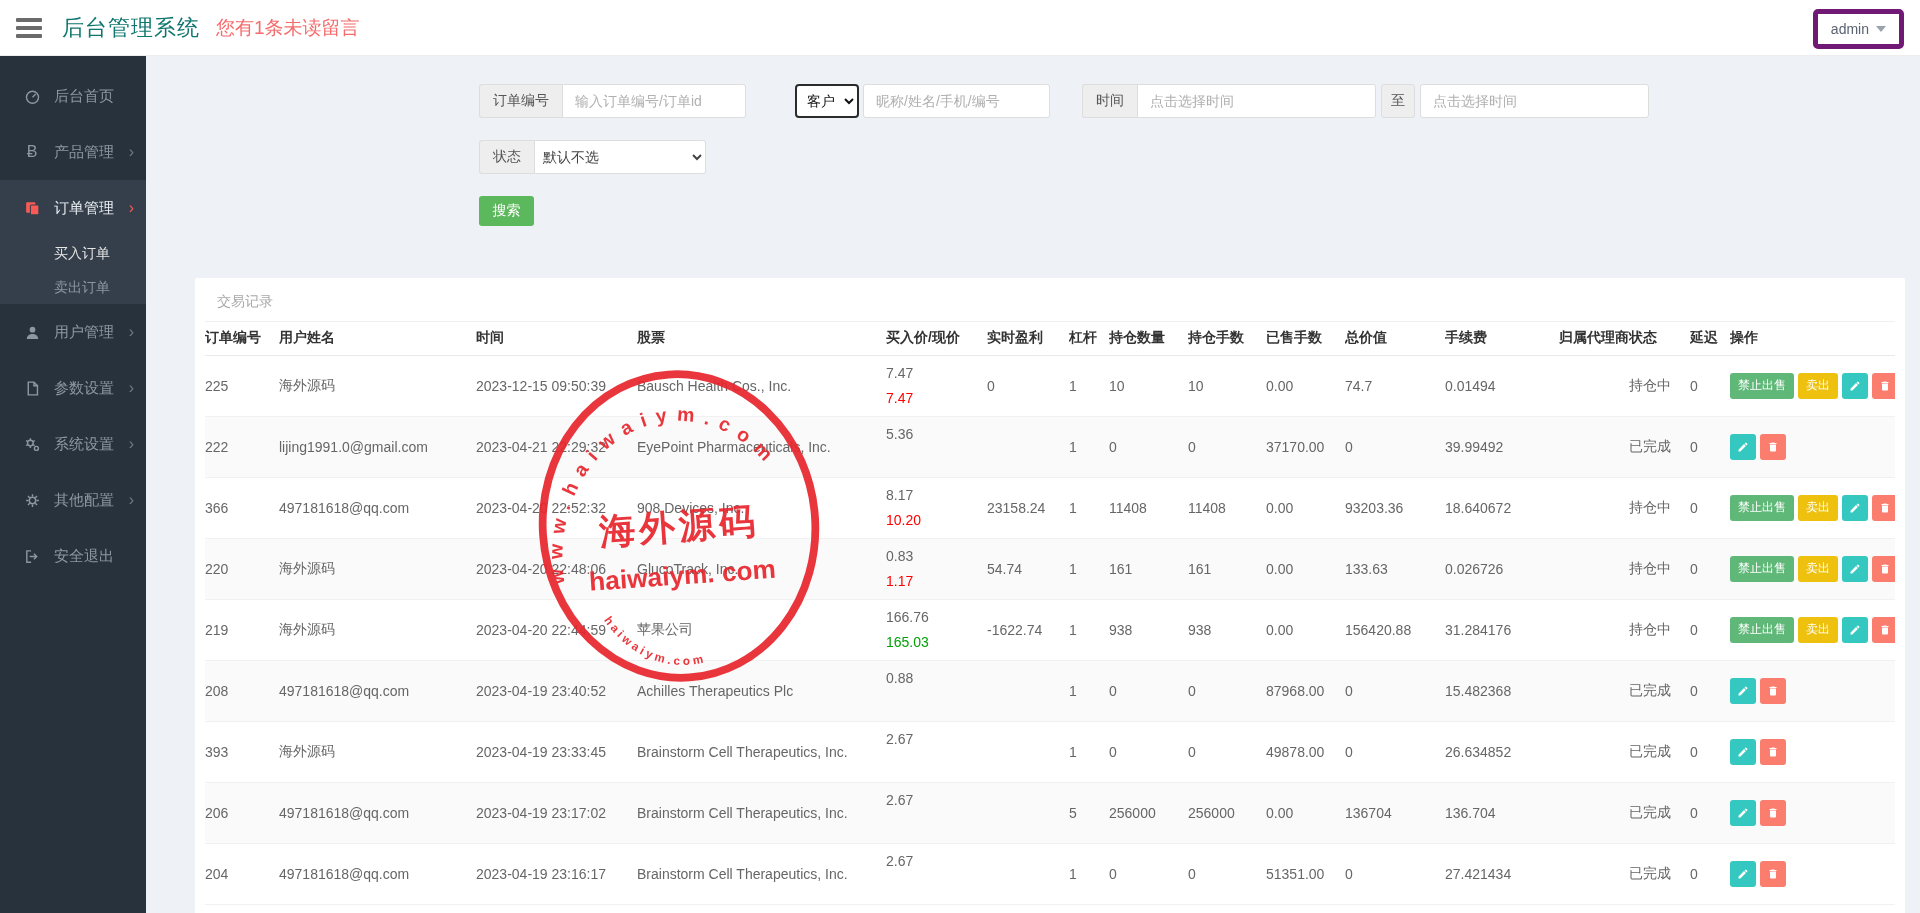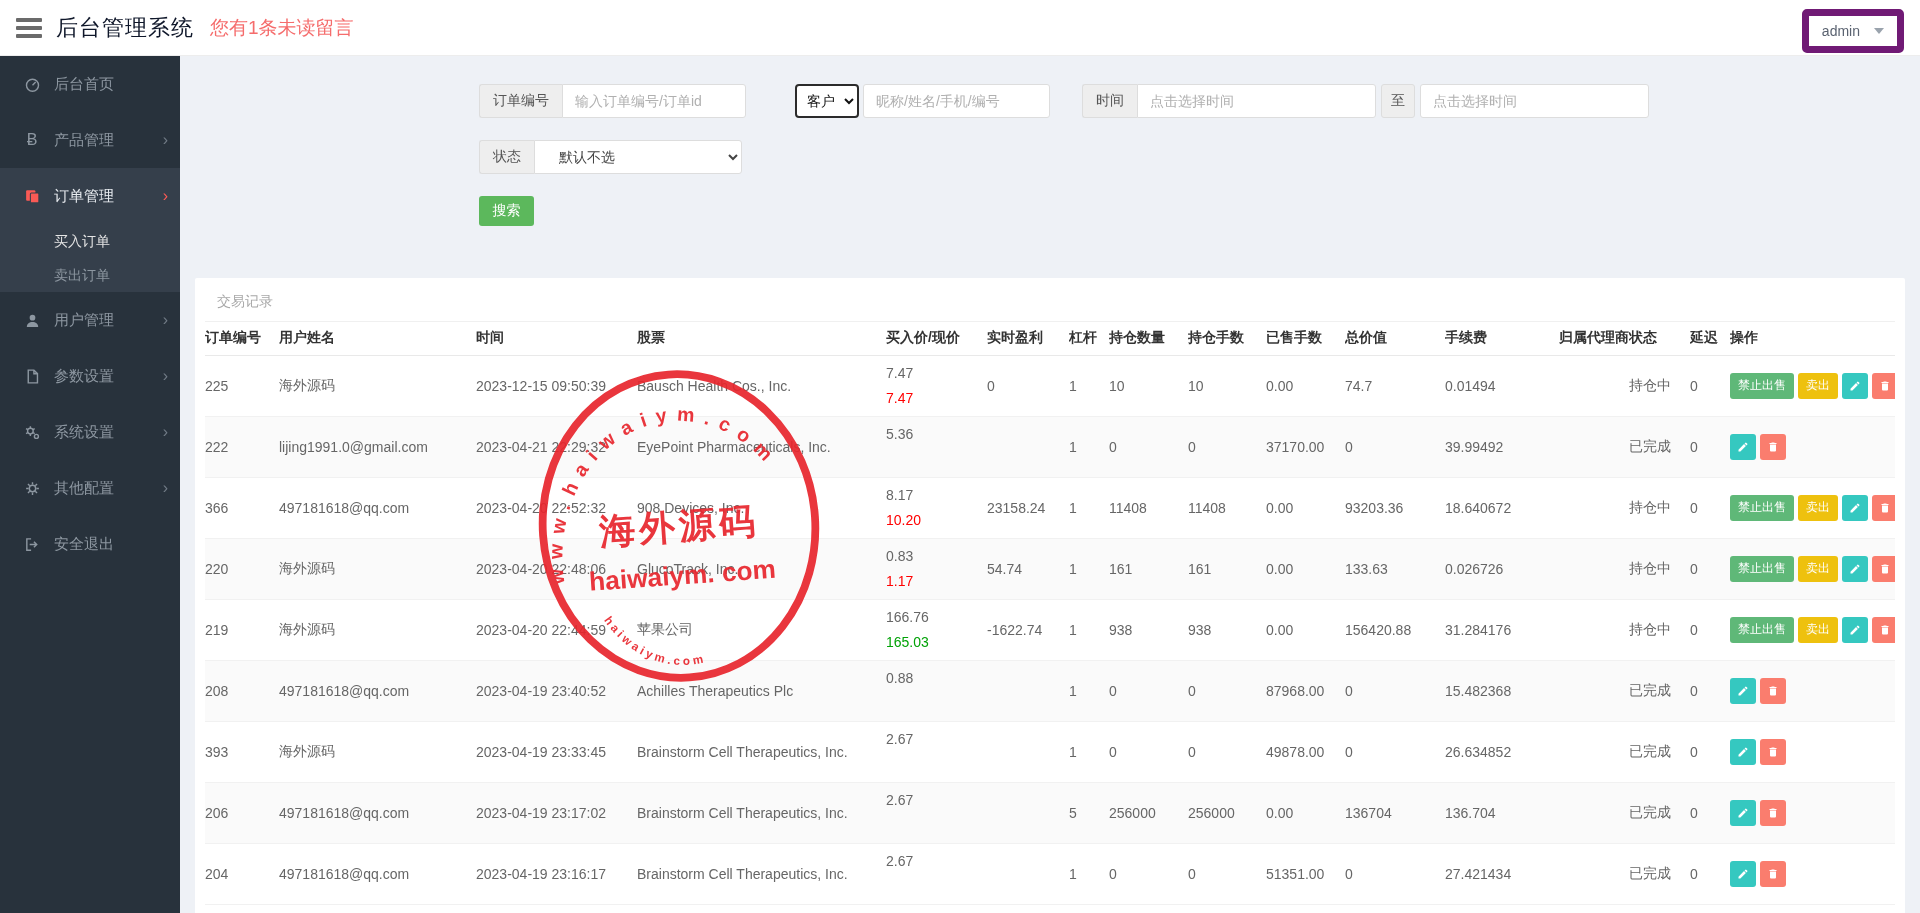--- a/index.html
+++ b/index.html
@@ -5,29 +5,29 @@
   * { margin:0; padding:0; box-sizing:border-box; }
   html,body { width:1920px; height:913px; overflow:hidden;
     font-family:"Liberation Sans","DejaVu Sans",sans-serif; background:#eef1f6; position:relative; }
 
   
   .topbar { position:fixed; top:0; left:0; right:0; height:56px; background:#fff; z-index:30;
     display:flex; align-items:center; border-bottom:1px solid #ededed; }
   .hamburger { width:26px; height:20px; margin-left:16px; display:flex; flex-direction:column;
     justify-content:space-between; cursor:pointer; }
   .hamburger span { display:block; height:4px; background:#6b6b6b; border-radius:1px; }
-  .app-title { font-size:22px; color:#0f172a; font-weight:500; margin-left:14px; letter-spacing:1px; }
+  .app-title { font-size:22px; color:#0f766e; font-weight:500; margin-left:20px; letter-spacing:1px; }
   .notice { font-size:19px; color:#f56c6c; margin-left:16px; }
-  .admin-box { position:absolute; right:16px; top:9px; border:7px solid #701a75; border-radius:5px;
-    padding:7px 13px; font-size:14px; color:#5a6270; background:#fff; cursor:pointer; display:flex; align-items:center; gap:14px; }
+  .admin-box { position:absolute; right:16px; top:9px; border:5px solid #701a75; border-radius:5px;
+    padding:7px 13px; font-size:14px; color:#5a6270; background:#fff; cursor:pointer; display:flex; align-items:center; gap:7px; }
   .caret-down { width:0; height:0; border-left:5px solid transparent; border-right:5px solid transparent;
     border-top:6px solid #9aa3ad; display:inline-block; }
 
   
-  .sidebar { position:fixed; top:56px; left:0; bottom:0; width:180px; background:#28323c; z-index:20; padding-top:0; }
+  .sidebar { position:fixed; top:56px; left:0; bottom:0; width:146px; background:#28323c; z-index:20; padding-top:12px; }
   .side-item { height:56px; display:flex; align-items:center; color:#8d97a1; font-size:15px; cursor:pointer; padding:0 12px 0 22px; }
   .side-item .sicon { width:20px; height:18px; margin-right:12px; display:inline-flex; align-items:center; justify-content:center; color:#8d97a1; }
   .side-item .arrow { margin-left:auto; font-size:16px; color:#707a85; line-height:1; }
   .side-group-open { background:#353f4b; }
   .side-group-open > .side-item { color:#e8ecf0; }
   .side-group-open > .side-item .sicon { color:#fa5a55; }
   .side-group-open > .side-item .arrow { color:#fa5a55; }
   .sub-item { height:34px; line-height:34px; padding-left:54px; font-size:14px; color:#8d97a1; cursor:pointer; }
   .sub-item.active { color:#e5e5e5; }
   svg.licon { width:17px; height:17px; }
@@ -39,22 +39,22 @@
   .igroup { display:flex; height:34px; }
   .ilabel { background:#eee; border:1px solid #ddd; border-right:none; color:#555; font-size:14px;
     display:flex; align-items:center; padding:0 13px; border-radius:3px 0 0 3px; white-space:nowrap; }
   .itext { border:1px solid #ddd; background:#fff; font-size:14px; color:#444; padding:0 12px;
     border-radius:0 3px 3px 0; outline:none; }
   .itext::placeholder { color:#b0b0b0; }
   .sep-label { background:#eee; border:1px solid #ddd; color:#555; font-size:14px; display:flex;
     align-items:center; padding:0 9px; border-radius:3px; margin:0 5px; }
   select.cust { height:34px; border:2px solid #2b2b2b; border-radius:4px; background:#fff; font-size:14px;
     color:#111; padding:0 6px; margin-right:4px; outline:none; }
-  select.status-sel { height:34px; width:208px; border:1px solid #ddd; border-radius:0 3px 3px 0;
-    background:#fff; font-size:14px; color:#444; padding:0 20px; outline:none; }
+  select.status-sel { height:34px; width:172px; border:1px solid #ddd; border-radius:0 3px 3px 0;
+    background:#fff; font-size:14px; color:#444; padding:0 4px; outline:none; }
   .search-btn { width:55px; height:30px; background:#5cb85c; border:none; border-radius:3px; color:#fff;
     font-size:14px; cursor:pointer; }
 
   
   .card { margin:52px 15px 0 15px; background:#fff; border-radius:2px; min-height:640px; padding:0 10px; }
   .card-title { height:44px; line-height:46px; color:#a8a8a8; font-size:14px; padding-left:12px;
     border-bottom:1px solid #f0f0f0; }
   table.records { border-collapse:collapse; table-layout:fixed; width:1690px; font-size:14px; }
   table.records th { text-align:left; color:#333; font-weight:bold; height:33px; padding:0 4px 0 0;
     border-bottom:1px solid #e9e9e9; white-space:nowrap; overflow:hidden; }

